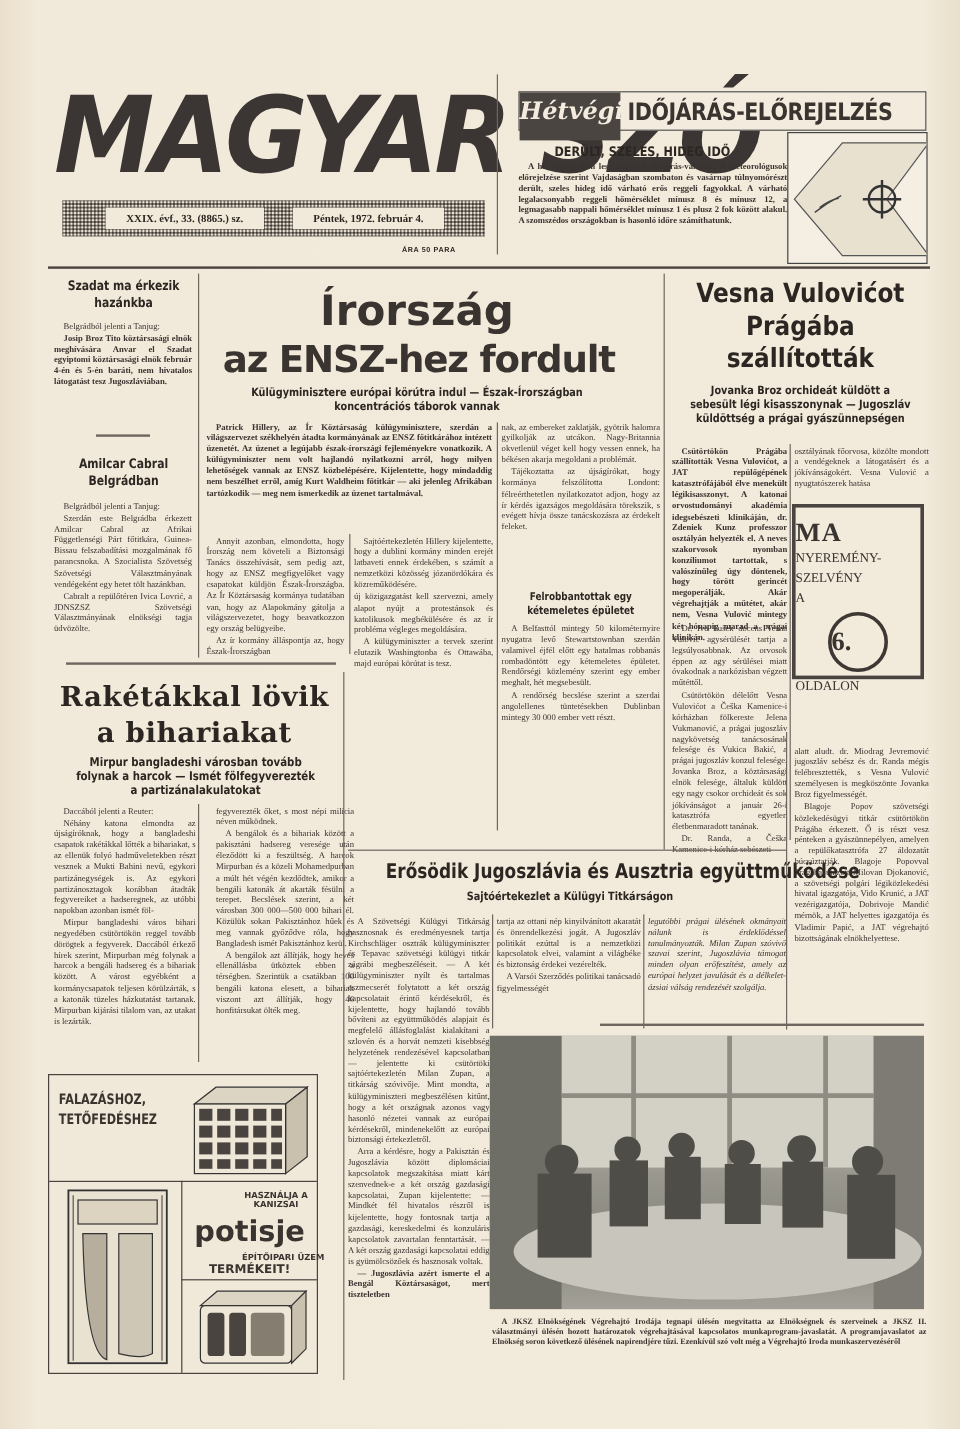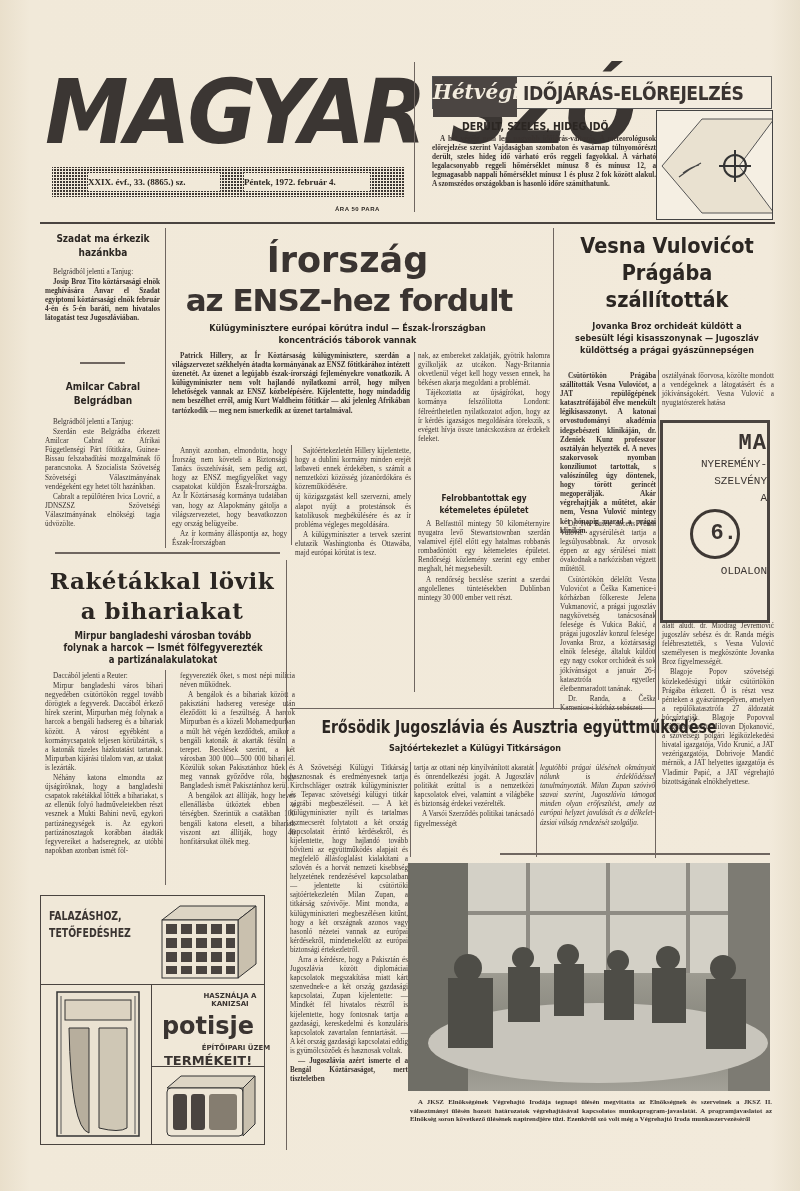--- a/index.html
+++ b/index.html
@@ -22,21 +22,21 @@
   
   .logo { left: 45px; top: 68px; width: 360px; height: 90px;
     font-family: "DejaVu Sans", sans-serif; font-weight: bold; font-style: italic;
     font-size: 84px; line-height: 90px; letter-spacing: -3px; color: #3b3633;
     transform: scaleY(1.05); white-space: nowrap; }
   .dotbar { left: 52px; top: 167px; width: 352px; height: 30px;
     background-color: #3e3834;
     background-image: radial-gradient(circle, #f1e9d9 1px, transparent 1.3px);
     background-size: 3px 3px; }
   .datebox { position: absolute; top: 6px; height: 18px; background: #f1e9d9;
-    font-family: "Liberation Serif", serif; font-size: 9px; font-weight: bold; line-height: 18px; text-align: left; }
+    font-family: "Liberation Serif", serif; font-size: 9px; font-weight: bold; line-height: 18px; text-align: center; }
   .price { left: 335px; top: 206px; font-family: "Liberation Sans", sans-serif; font-size: 6px; font-weight: bold; letter-spacing: 0.5px; }
 
   
   .wx-banner { left: 432px; top: 76px; width: 340px; height: 33px; border: 1px solid #555; background: #f3ecde; }
   .wx-hetvegi { position: absolute; left: 0; top: 0; width: 84px; height: 40px; background: #4b4542; color: #f3ecde;
     font-family: "DejaVu Serif", serif; font-style: italic; font-weight: bold; font-size: 20px; line-height: 31px; text-align: right; }
   .wx-title { position: absolute; left: 90px; top: 0; height: 31px; font-family: "DejaVu Sans", sans-serif; font-weight: bold;
     font-size: 20px; line-height: 32px; letter-spacing: -0.5px; color: #3a3431; transform: scaleX(0.86); transform-origin: left center; white-space: nowrap; }
   .wx-sub { left: 462px; top: 120px; font-size: 11px; font-family: "DejaVu Sans", sans-serif; font-weight: bold; transform: scaleX(0.85); transform-origin: left; }
   .wx-body { left: 432px; top: 135px; width: 224px; }
@@ -46,21 +46,21 @@
   .hl { text-align: center; color: #3a3431; }
   .hl-irorszag1 { left: 170px; top: 240px; width: 355px; font-family: "DejaVu Sans", sans-serif; font-weight: bold; font-size: 35px; line-height: 40px; }
   .hl-irorszag2 { left: 170px; top: 280px; width: 358px; font-family: "DejaVu Sans", sans-serif; font-weight: bold; font-size: 31px; line-height: 40px; letter-spacing: -1px; white-space: nowrap; }
   .sub { font-family: "DejaVu Sans", sans-serif; font-weight: bold; font-size: 9.5px; line-height: 12px; text-align: center; transform: scaleX(0.85); }
   .hl-vesna { left: 556px; top: 232px; width: 222px; font-family: "DejaVu Sans", sans-serif; font-weight: bold; font-size: 22px; line-height: 27px; text-align: center; transform: scaleX(0.88); }
   .hl-raketa { left: 42px; top: 566px; width: 240px; font-family: "DejaVu Serif", serif; font-weight: bold; font-size: 23px; line-height: 30px; text-align: center; letter-spacing: 0.5px; }
   .hl-erosodik { left: 290px; top: 716px; width: 370px; font-family: "DejaVu Sans", sans-serif; font-weight: bold; font-size: 17px; line-height: 22px; text-align: center; transform: scaleX(0.83); white-space: nowrap; }
   .small-hl { font-family: "DejaVu Sans", sans-serif; font-weight: bold; font-size: 11px; line-height: 14px; text-align: center; transform: scaleX(0.82); }
 
   
-  .prize { left: 660px; top: 420px; width: 110px; height: 203px; border: 3px solid #4a4440; text-align: right; font-family: Liberation Mono, monospace; color: #3a3431; }
+  .prize { left: 660px; top: 420px; width: 110px; height: 146px; border: 3px solid #4a4440; text-align: left; font-family: Liberation Serif, serif; color: #3a3431; }
   .prize .ma { font-size: 22px; font-weight: bold; margin-top: 8px; letter-spacing: 1px; }
   .prize .line { font-size: 11px; line-height: 17px; }
   .prize .circle { width: 50px; height: 50px; border: 3px solid #3e3834; border-radius: 50%; margin: 2px auto 4px; font-size: 22px; font-weight: bold; line-height: 44px; }
 
   
   .ad { left: 40px; top: 895px; width: 225px; height: 250px; border: 1.5px solid #4a4440; background: #f0e8d8; }
   .ad-title { position: absolute; left: 8px; top: 12px; font-family: "DejaVu Sans", sans-serif; font-weight: bold; font-size: 12px; line-height: 17px; color: #3a3431; transform: scaleX(0.78); transform-origin: left; }
   .brand { font-family: "DejaVu Sans", sans-serif; font-weight: bold; color: #3a3431; text-align: center; }
 
   .photo { left: 408px; top: 863px; width: 362px; height: 228px; overflow: hidden;
@@ -171,22 +171,22 @@
   </div>
 
   <div class="rule-h" style="left:55px;top:552px;width:225px;height:2px;"></div>
   <div class="abs hl-raketa">
     <div>Rakétákkal lövik</div>
     <div>a bihariakat</div>
   </div>
   <div class="abs sub" style="left:45px;top:630px;width:236px;font-size:10px;">Mirpur bangladeshi városban tovább folynak a harcok — Ismét fölfegyverezték a partizánalakulatokat</div>
   <div class="abs txt" style="left:45px;top:672px;width:118px;">
     <p>Daccából jelenti a Reuter:</p>
+    <p>Néhány katona elmondta az újságíróknak, hogy a bangladeshi csapatok rakétákkal lőtték a bihariakat, s az ellenük folyó hadműveletekben részt vesznek a Mukti Bahini nevű, egykori partizánegységek is. Az egykori partizánosztagok korábban átadták fegyvereiket a hadseregnek, az utóbbi napokban azonban ismét föl-</p>
     <p>Mirpur bangladeshi város bihari negyedében csütörtökön reggel tovább dörögtek a fegyverek. Daccából érkező hírek szerint, Mirpurban még folynak a harcok a bengáli hadsereg és a bihariak között. A várost egyébként a kormánycsapatok teljesen körülzárták, s a katonák tüzeles házkutatást tartanak. Mirpurban kijárási tilalom van, az utakat is lezárták.</p>
-    <p>Néhány katona elmondta az újságíróknak, hogy a bangladeshi csapatok rakétákkal lőtték a bihariakat, s az ellenük folyó hadműveletekben részt vesznek a Mukti Bahini nevű, egykori partizánegységek is. Az egykori partizánosztagok korábban átadták fegyvereiket a hadseregnek, az utóbbi napokban azonban ismét föl-</p>
   </div>
   <div class="rule-v" style="left:165px;top:670px;height:215px;"></div>
   <div class="abs txt" style="left:168px;top:672px;width:115px;margin-left:12px;">
     <p style="text-indent:0">fegyverezték őket, s most népi milícia néven működnek.</p>
     <p>A bengálok és a bihariak között a pakisztáni hadsereg veresége után éleződött ki a feszültség. A harcok Mirpurban és a közeli Mohamedpurban a múlt hét végén kezdődtek, amikor a bengáli katonák át akarták fésülni a terepet. Becslések szerint, a két városban 300 000—500 000 bihari él. Közülük sokan Pakisztánhoz hűek és meg vannak győződve róla, hogy Bangladesh ismét Pakisztánhoz kerül.</p>
     <p>A bengálok azt állítják, hogy heves ellenállásba ütköztek ebben a térségben. Szerintük a csatákban 100 bengáli katona elesett, a bihariak viszont azt állítják, hogy 46 honfitársukat ölték meg.</p>
   </div>
   <div class="rule-v" style="left:286px;top:560px;height:590px;"></div>
 
   <div class="rule-h" style="left:290px;top:708px;width:365px;"></div>
@@ -278,21 +278,21 @@
       <rect x="8" y="4" width="82" height="144" fill="#eae2d1" stroke="#333" stroke-width="1.5"></rect>
       <rect x="16" y="12" width="66" height="20" fill="#dcd3c1" stroke="#333"></rect>
       <path d="M20 40 Q22 140 40 145 L40 40 Z" fill="#b7ae9d" stroke="#333"></path>
       <path d="M50 40 L50 140 Q70 145 78 140 L78 40 Z" fill="#cfc7b5" stroke="#333"></path>
       <line x1="12" y1="8" x2="12" y2="146" stroke="#555"></line>
         <line x1="86" y1="8" x2="86" y2="146" stroke="#555"></line>
     </svg>
     <div class="abs brand" style="left:112px;top:96px;width:110px;font-size:7px;padding-left:44px;">HASZNÁLJA A KANIZSAI</div>
     <div class="abs brand" style="left:112px;top:116px;width:110px;font-size:24px;font-family:'DejaVu Sans',sans-serif;">potisje</div>
     <div class="abs brand" style="left:112px;top:148px;width:110px;font-size:7px;margin-left:28px;">ÉPÍTŐIPARI ÜZEM</div>
-    <div class="abs brand" style="left:112px;top:157px;width:110px;font-size:13px;">TERMÉKEIT!</div>
+    <div class="abs brand" style="left:112px;top:157px;width:110px;font-size:10px;">TERMÉKEIT!</div>
     <div class="abs" style="left:110px;top:170px;width:113px;height:1px;background:#4a4440;"></div>
     <svg class="abs" style="left:118px;top:176px" width="100" height="68" viewBox="0 0 100 68">
       <polygon points="8,16 22,4 96,4 84,16" fill="#ddd5c4" stroke="#333"></polygon>
       <rect x="8" y="16" width="76" height="48" rx="4" fill="#eee6d6" stroke="#333"></rect>
       <polygon points="84,16 96,4 96,52 84,64" fill="#c9c0ae" stroke="#333"></polygon>
       <rect x="14" y="22" width="14" height="36" rx="3" fill="#4a4440"></rect>
       <rect x="32" y="22" width="14" height="36" rx="3" fill="#4a4440"></rect>
       <rect x="50" y="22" width="28" height="36" rx="3" fill="#857d70"></rect>
     </svg>
   </div>

